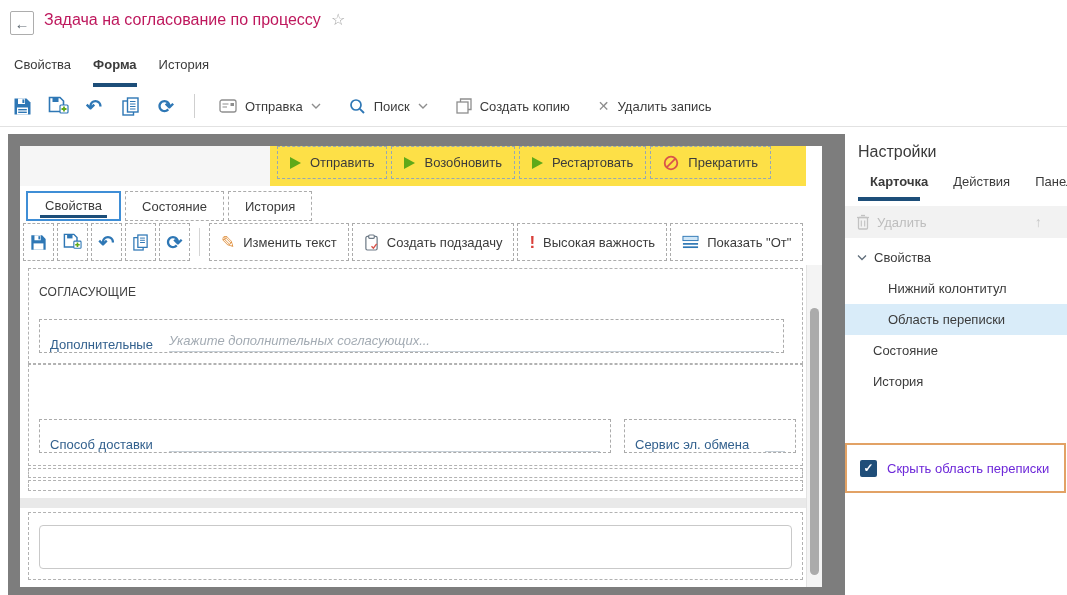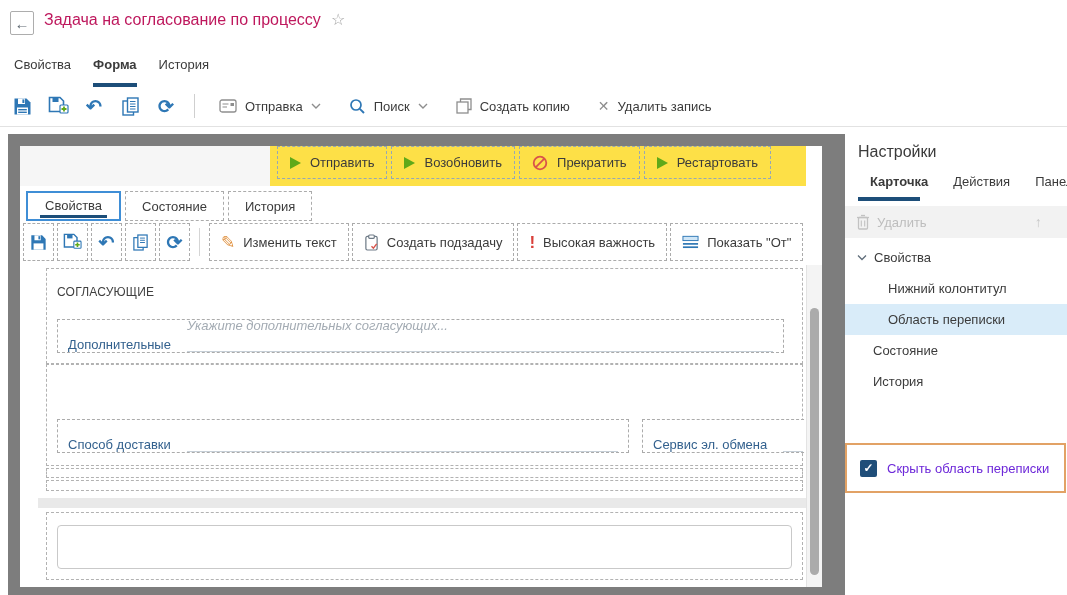--- a/index.html
+++ b/index.html
@@ -53,31 +53,31 @@
   .itab.active .itab-underline { border-bottom:3px solid #1d4e79; padding:3px 5px 2px; }
 
   .innertoolbar { position:absolute; left:3px; top:77px; display:flex; gap:3px; height:38px; align-items:stretch; }
   .ibox { border:1px dashed #ababab; background:#fff; display:flex; align-items:center; justify-content:center; cursor:pointer; }
   .ibox.icon-only { width:31px; }
   .ibox.labeled { gap:8px; padding:0 11px; font-size:13px; color:#3b3b3b; }
   .itb-divider { width:1px; background:#d5d5d5; margin:5px 6px; }
   .glyph-orange { color:#e0913f; font-size:17px; line-height:1; }
   .glyph-red { color:#d9403a; font-size:17px; font-weight:bold; line-height:1; }
 
-  .formarea { position:absolute; left:0; top:119px; right:16px; bottom:0;margin-left:18px; }
+  .formarea { position:absolute; left:0; top:119px; right:16px; bottom:0; }
   .secbox { position:absolute; left:8px; right:3px; border:1px dashed #b2b2b2; background:#fff; }
   .sec1 { top:3px; height:96px; }
   .sec2 { top:99px; height:102px; }
   .sec-title { position:absolute; left:10px; top:16px; font-size:12px; color:#3f3f3f; letter-spacing:.2px; }
   .fieldbox {
     position:absolute; height:34px; border:1px dashed #ababab;
     display:flex; align-items:flex-end; padding:0 10px; cursor:pointer; background:#fff;
   }
   .flabel { font-size:13px; color:#33618e; white-space:nowrap; }
-  .fline { flex:1; border-bottom:1px solid #c6cfd7; margin-left:16px; padding-bottom:18px; display:flex; }
+  .fline { flex:1; border-bottom:1px solid #c6cfd7; margin-left:16px; padding-bottom:3px; display:flex; }
   .fph { font-size:13px; font-style:italic; color:#a3abb3; white-space:nowrap; }
   .fline-short { width:20px; border-bottom:1px solid #c6cfd7; margin-left:auto; padding-bottom:3px; }
   .thinrow { position:absolute; left:8px; right:3px; border:1px dashed #b2b2b2; background:#fff; }
   .grayband { position:absolute; left:0; right:0; top:233px; height:10px; background:#e9e9e9; }
   .bottombox { position:absolute; left:8px; right:3px; top:247px; height:68px; border:1px dashed #b2b2b2; background:#fff; }
   .textbox { position:absolute; left:10px; right:10px; top:12px; height:44px; border:1px solid #c9c9c9; border-radius:4px; background:#fff; }
 
   .vscroll { position:absolute; right:0; top:119px; bottom:0; width:16px; background:#f4f4f4; border-left:1px solid #e3e3e3; }
   .vthumb { position:absolute; left:3px; width:9px; top:43px; height:267px; background:#ababab; border-radius:5px; cursor:pointer; }
 
@@ -199,29 +199,29 @@
         <div class="btnrow-blue">
           <button class="action-btn">
             <span class="play-tri"></span>
             <span>Отправить</span>
           </button>
           <button class="action-btn">
             <span class="play-tri"></span>
             <span>Возобновить</span>
           </button>
           <button class="action-btn">
+            <span class="play-tri"></span>
+            <span>Рестартовать</span>
+          </button>
+          <button class="action-btn">
             <svg width="16" height="16" viewBox="0 0 16 16">
                 <circle cx="8" cy="8" r="6.3" fill="none" stroke="#d9534a" stroke-width="1.8"></circle>
                 <line x1="3.9" y1="12.1" x2="12.1" y2="3.9" stroke="#d9534a" stroke-width="1.8"></line>
               </svg>
             <span>Прекратить</span>
-          </button>
-          <button class="action-btn">
-            <span class="play-tri"></span>
-            <span>Рестартовать</span>
           </button>
         </div>
       </div>
 
       <div class="tabsrow">
         <div class="itab active">
           <span class="itab-underline">Свойства</span>
         </div>
         <div class="itab">
           <span>Состояние</span>

